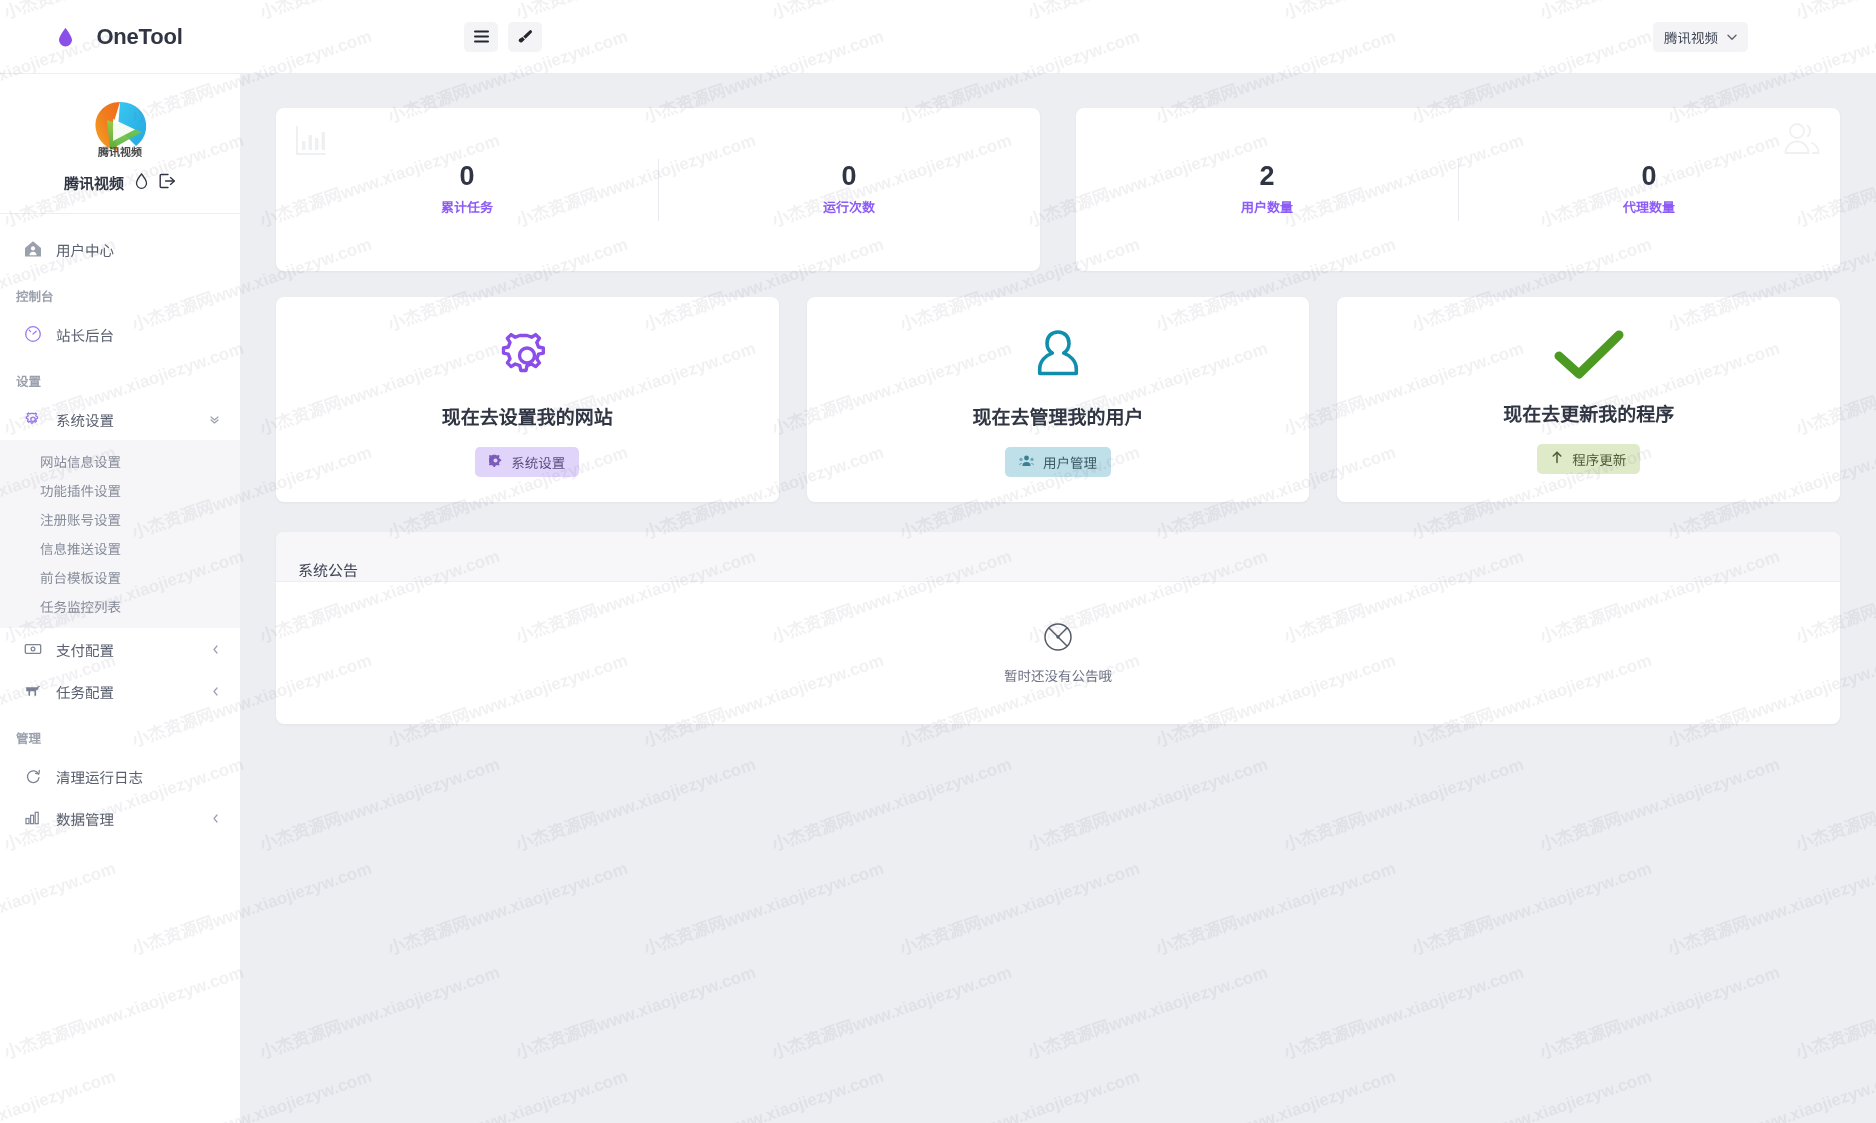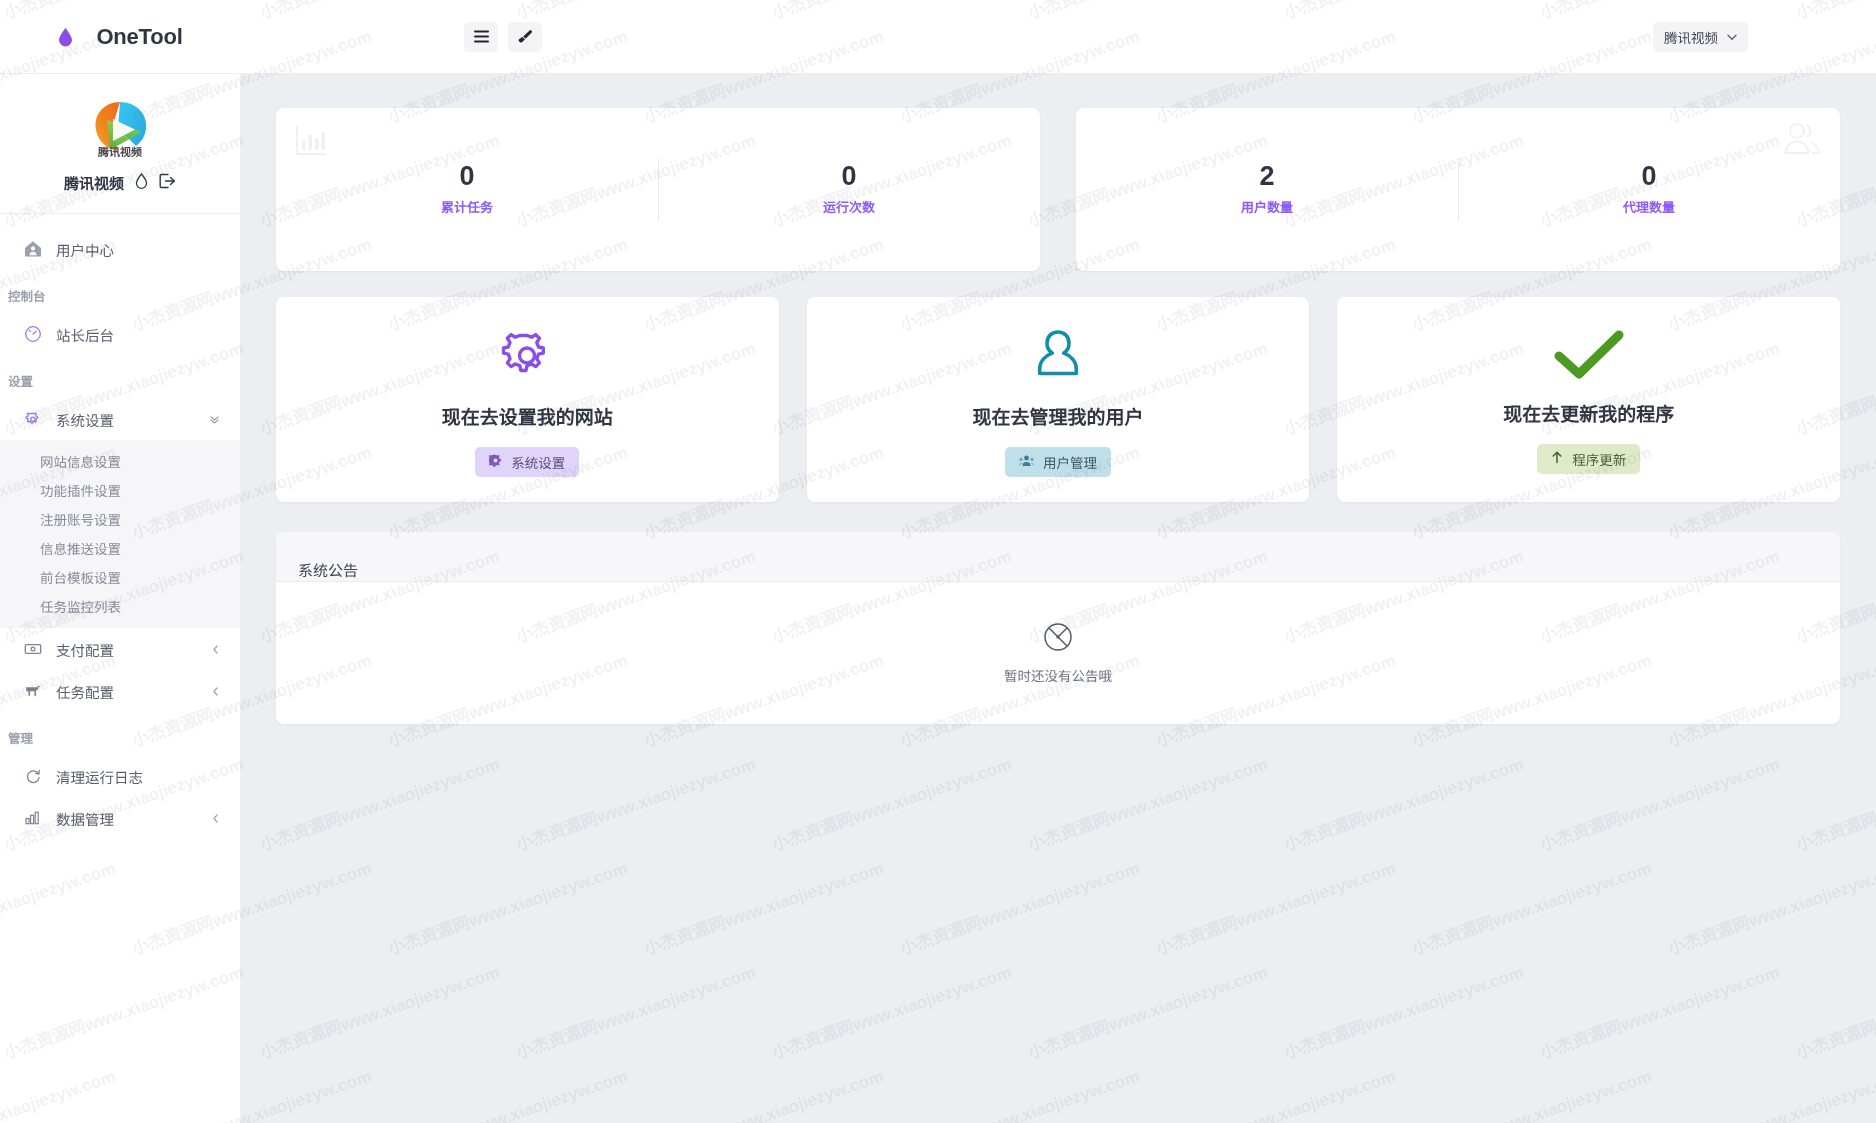--- a/index.html
+++ b/index.html
@@ -123,21 +123,21 @@
     font-weight: 700;
     color: #2f3542;
   }
   .site-icon { display: block; cursor: pointer; }
 
   .nav { padding-top: 14px; }
   .nav-group-title {
     font-size: 12.5px;
     font-weight: 700;
     color: #9ba0ad;
-    padding: 16px 0 8px 8px;
+    padding: 16px 0 8px 16px;
   }
   .nav-item {
     display: flex;
     align-items: center;
     height: 42px;
     padding: 0 20px 0 24px;
     gap: 14px;
     cursor: pointer;
     position: relative;
   }

